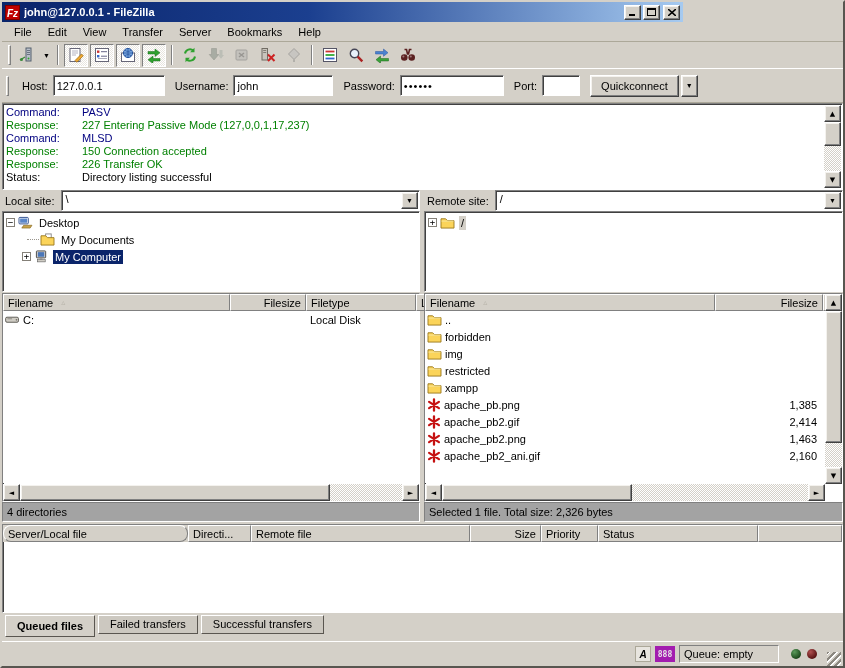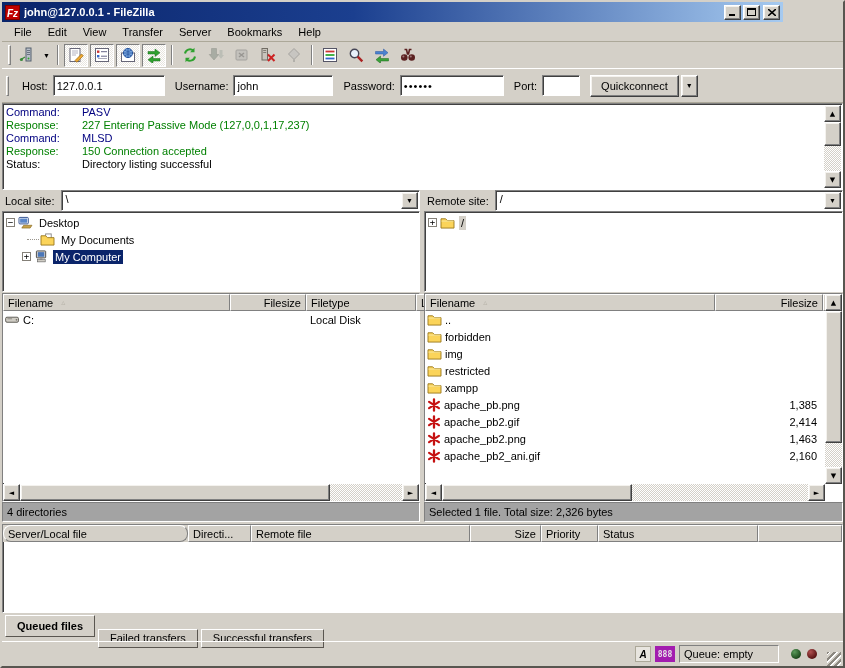--- a/index.html
+++ b/index.html
@@ -5,21 +5,21 @@
   html,body{margin:0;padding:0;background:#fff;}
   *{box-sizing:border-box;}
   .window{
     position:relative;width:845px;height:668px;background:#d4d0c8;
     font-family:"Liberation Sans","DejaVu Sans",sans-serif;font-size:11px;color:#000;
     border:2px solid;border-color:#d4d0c8 #585650 #585650 #d4d0c8;overflow:hidden;
   }
   
   .raised{background:#d4d0c8;border:1px solid;border-color:#fff #404040 #404040 #fff;box-shadow:inset -1px -1px 0 #808080,inset 1px 1px 0 #f4f2ee;}
   
-  .titlebar{position:absolute;left:0;top:0;width:781px;height:20px;
+  .titlebar{position:absolute;left:0;top:0;width:681px;height:20px;
     background:linear-gradient(90deg,#0a246a 0%,#1b3f8f 45%,#a6caf0 100%);
     display:flex;align-items:center;padding:8px 3px;}
   .appicon{width:15px;height:15px;background:#c00000;color:#fff;font-weight:bold;font-style:italic;
     font-size:10px;line-height:15px;text-align:center;margin-right:4px;flex:none;border:1px solid #7a0000;}
   .title-text{color:#fff;font-weight:bold;flex:1;white-space:nowrap;overflow:hidden;}
   .winbtn{width:17px;height:15px;margin-left:2px;display:flex;align-items:center;justify-content:center;flex:none;}
   .winbtn svg{display:block;}
   
   .menubar{position:absolute;left:0;top:20px;width:841px;height:20px;display:flex;align-items:center;padding-left:4px;border-bottom:1px solid #aca899;}
   .menu-item{padding:2px 8px;cursor:default;}
@@ -86,21 +86,21 @@
   .cell-type{padding-left:4px;flex:none;}
   
   .statusline{position:absolute;top:500px;height:20px;background:#a3a3a3;
     border:1px solid;border-color:#808080 #fff #fff #808080;padding:3px 4px;white-space:nowrap;overflow:hidden;}
   
   .queuebox{position:absolute;left:0;top:522px;width:841px;height:89px;background:#fff;
     border:1px solid;border-color:#808080 #fff #fff #808080;box-shadow:inset 1px 1px 0 #404040;overflow:hidden;}
   
   .tabbar{position:absolute;left:0;top:611px;width:841px;height:26px;display:flex;align-items:flex-start;padding-left:3px;padding-top:2px;}
   .tab{height:19px;line-height:17px;padding:0 11px;background:#ccc8c0;margin-right:3px;
-    border:1px solid;border-color:#fff #5a5650 #5a5650 #fff;margin-top:14px;}
+    border:1px solid;border-color:#fff #5a5650 #5a5650 #fff;margin-top:0;}
   .tab.active{height:22px;line-height:20px;background:#d4d0c8;font-weight:bold;margin-top:0;}
   
   .statusbar{position:absolute;left:0;top:639px;width:841px;height:25px;display:flex;align-items:center;justify-content:flex-end;padding:0 2px;border-top:1px solid #fff;}
   .sb-icon{height:16px;display:flex;align-items:center;justify-content:center;margin-right:4px;}
   .icon-ascii{width:16px;border:1px solid #aca899;background:#e8e5df;font-size:10px;font-weight:bold;font-style:italic;}
   .icon-speed{width:20px;background:#a21caf;color:#e8e8e8;font-size:8px;font-weight:bold;letter-spacing:0;font-family:"DejaVu Sans Mono",monospace;}
   .queue-status-box{width:100px;height:18px;line-height:16px;background:#d4d0c8;border:1px solid;border-color:#808080 #fff #fff #808080;padding:0 4px;margin-right:12px;}
   .led{width:10px;height:10px;border-radius:50%;margin-right:6px;}
   .led-green{background:radial-gradient(circle at 35% 30%,#5a9a5a,#1c4a1c 70%);}
   .led-red{background:radial-gradient(circle at 35% 30%,#b05050,#5a1414 70%);}
@@ -266,20 +266,21 @@
     <div class="qc-dropbtn raised">
         <span>▼</span>
       </div>
   </div>
 
   <div class="logpane">
       <div class="log-line"><span class="log-label t-command">Command:</span><span class="t-command">PASV</span></div>
       <div class="log-line"><span class="log-label t-response">Response:</span><span class="t-response">227 Entering Passive Mode (127,0,0,1,17,237)</span></div>
       <div class="log-line"><span class="log-label t-command">Command:</span><span class="t-command">MLSD</span></div>
       <div class="log-line"><span class="log-label t-response">Response:</span><span class="t-response">150 Connection accepted</span></div>
+      <div class="log-line"><span class="log-label t-response">Response:</span><span class="t-response">226 Transfer OK</span></div>
       <div class="log-line"><span class="log-label t-status">Status:</span><span class="t-status">Directory listing successful</span></div>
     </div>
   <div class="sb-track" style="left:822px;top:103px;width:17px;height:83px">
     <div class="sb-btn" style="left:0;top:0">▲</div>
     <div class="sb-thumb" style="left:0;top:17px;width:17px;height:24px"></div>
     <div class="sb-btn" style="left:0;top:66px">▼</div>
   </div>
 
   <div class="sitepane" style="left:0;width:418px">
     <div class="site-row">

